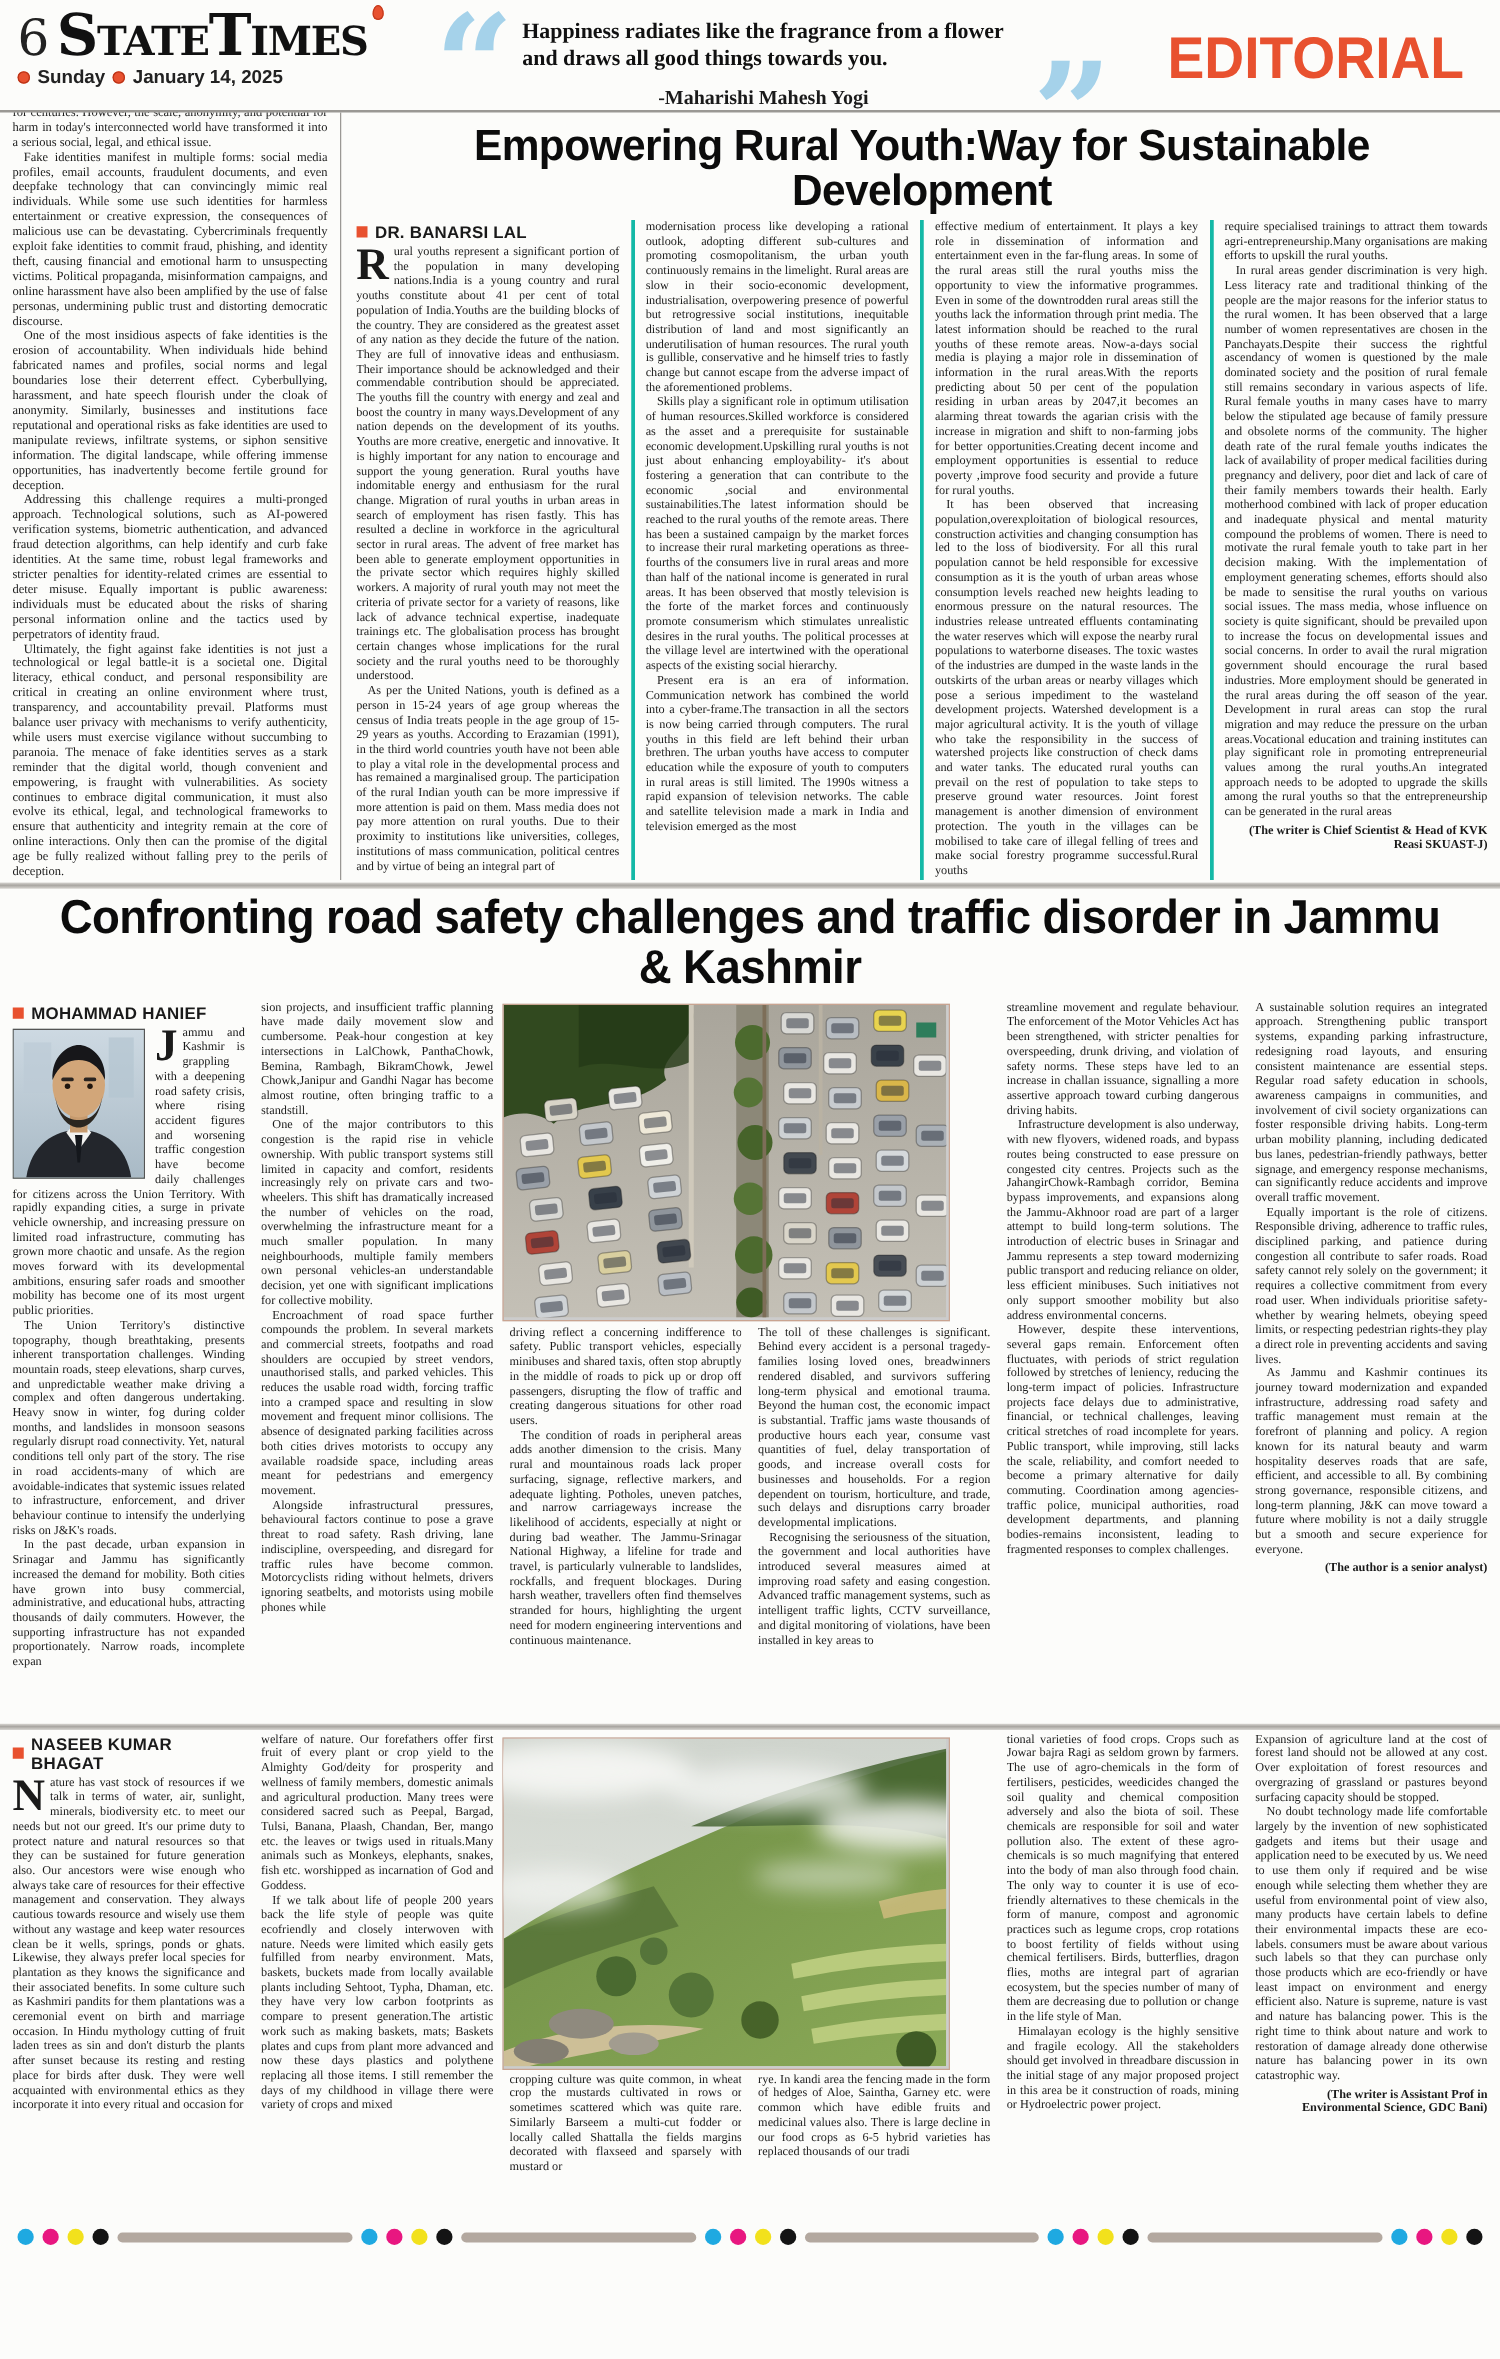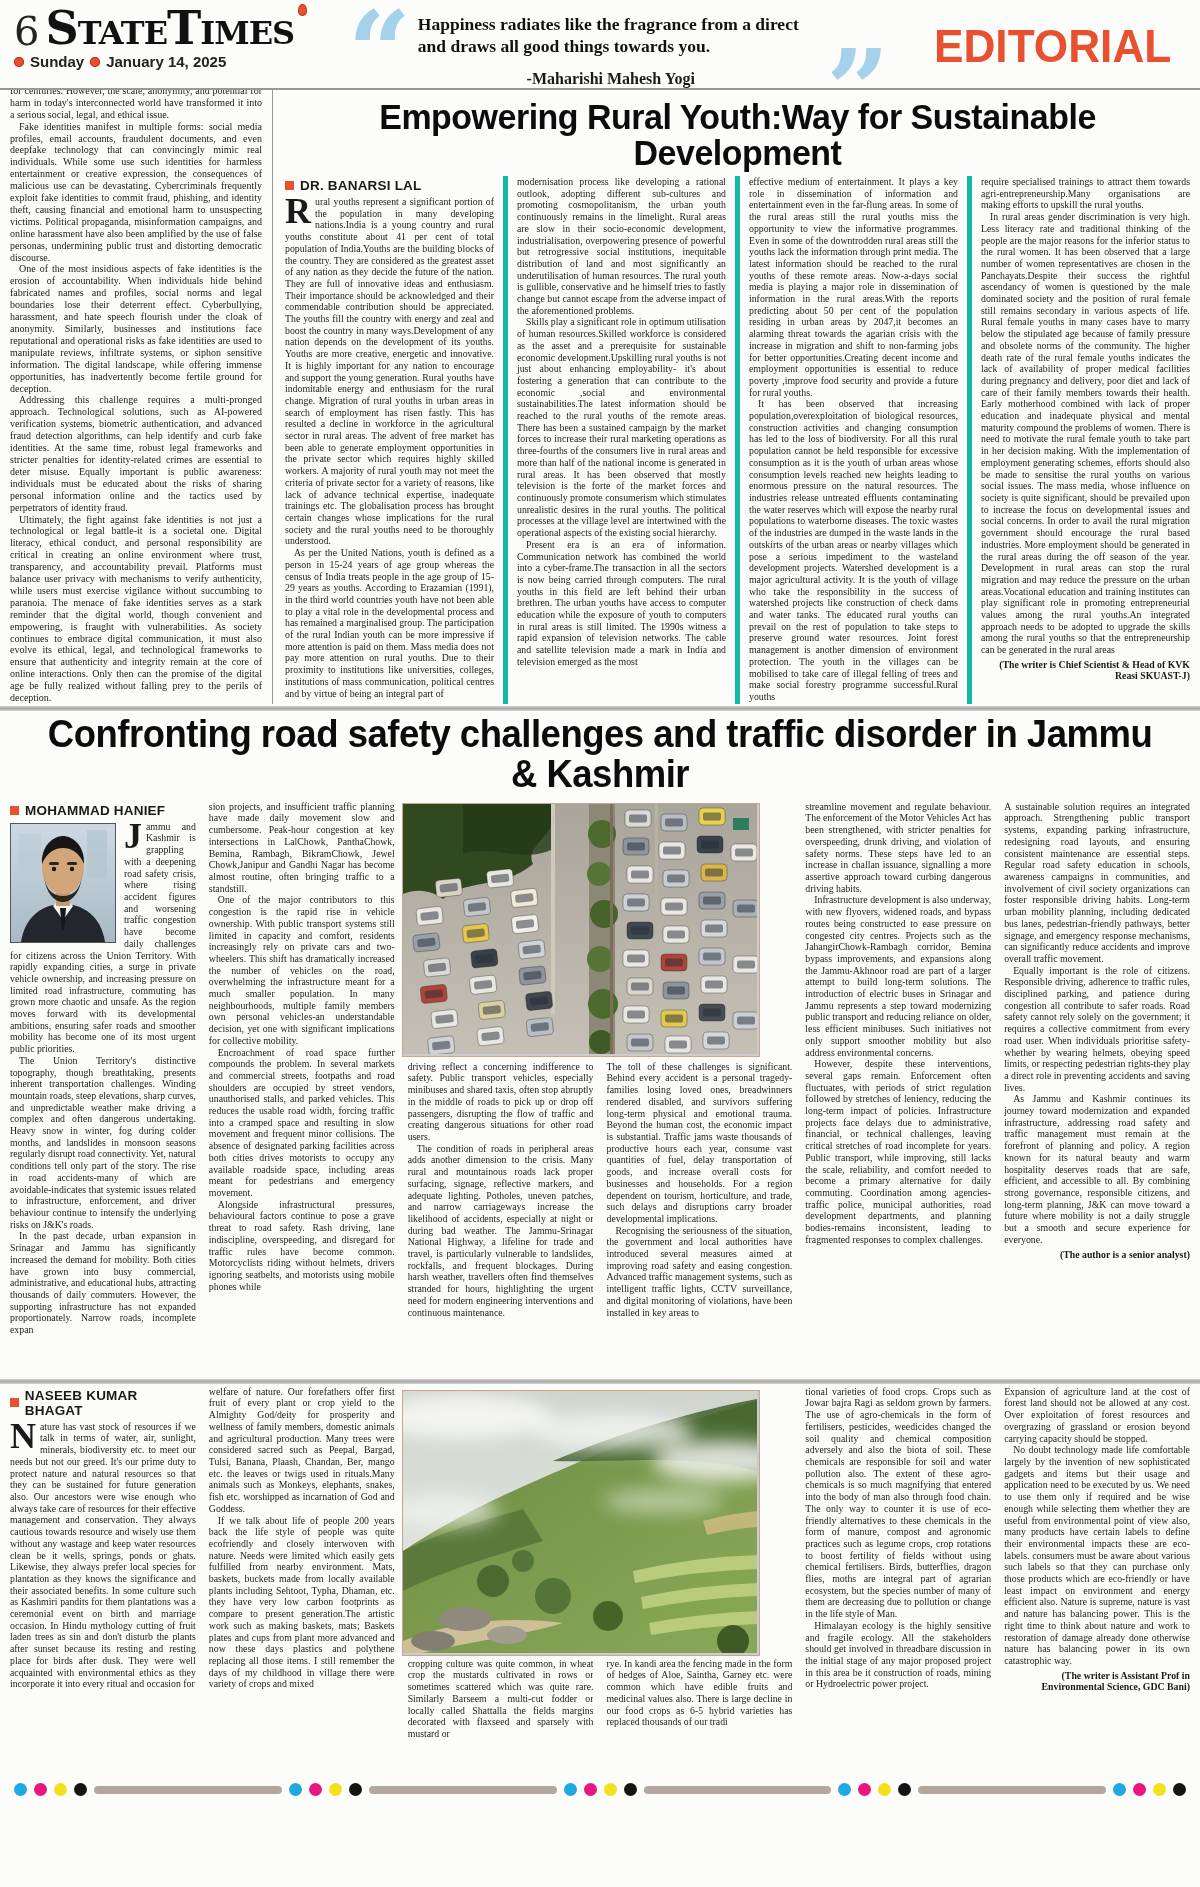--- a/index.html
+++ b/index.html
@@ -37,21 +37,21 @@
   .hl{font-family:"Liberation Sans",sans-serif;font-weight:700;color:#0c0c0c;text-align:center;}
   .divband{height:5px;background:linear-gradient(#d8d6d2,#a9a6a1 45%,#d8d6d2);margin:2px 0;}
   
   .row1{display:flex;padding:0 8px;height:614px;overflow:hidden;align-items:flex-end;}
   .editorial{width:252px;flex:none;border-right:1px solid #9a9894;padding:4px 10px 0 2px;overflow:hidden;}
   .ed-title{font:700 20px/1.1 "Liberation Sans",sans-serif;letter-spacing:-.3px;transform:scaleX(.95);transform-origin:left;margin:2px 0 6px 0;}
   .editorial .bodytxt{font-size:10px;line-height:11.9px;}
   .art1{flex:1;padding:0 2px 0 12px;overflow:hidden;}
   .a1-head{font-size:35px;line-height:1.05;letter-spacing:-.5px;transform:scaleX(.97);margin:2px 0 4px 0;}
   .a1cols{display:flex;height:528px;overflow:hidden;}
-  .a1col{flex:1;padding:0 9px;border-right:5px solid #14b8a6;overflow:hidden;}
+  .a1col{flex:1;padding:0 9px;border-right:3px solid #14b8a6;overflow:hidden;}
   .a1col:first-child{padding-left:0;}
   .a1col:last-child{border-right:none;padding-right:0;}
   
   .artwide{padding:0 10px;}
   .a2-head{font-size:38px;line-height:1.05;letter-spacing:-.5px;transform:scaleX(.96);margin:4px 0 6px 0;}
   .a3-head{font-size:42px;line-height:1.05;letter-spacing:-.5px;margin:6px 0 8px 0;}
   .wbody{position:relative;display:flex;gap:13px;overflow:hidden;}
   .a2body{height:576px;}
   .a3body{height:386px;}
   .wcol{flex:1;overflow:hidden;}
@@ -80,21 +80,21 @@
       </div>
       <div class="dateline">
         <span class="rdot"></span>
         <span>Sunday</span>
         <span class="rdot"></span>
         <span>January 14, 2025</span>
       </div>
     </div>
     <div class="quotebox">
       <span class="q-open">“</span>
-      <div class="q-text">Happiness radiates like the fragrance from a direct and draws all good things towards you.</div>
+      <div class="q-text">Happiness radiates like the fragrance from a flower and draws all good things towards you.</div>
       <div class="q-attr">-Maharishi Mahesh Yogi</div>
       <span class="q-close">”</span>
     </div>
     <div class="ed-label">EDITORIAL</div>
   </header>
 
   <div class="row1">
     <div class="editorial">
       <div class="ed-title">MENACE OF FAKE IDENTITIES</div>
       <div class="bodytxt">
@@ -392,21 +392,21 @@
           </div>
       </div>
       <div class="wcol">
         <div class="bodytxt">
             <p class="para">tional varieties of food crops. Crops such as Jowar bajra Ragi as seldom grown by farmers. The use of agro-chemicals in the form of fertilisers, pesticides, weedicides changed the soil quality and chemical composition adversely and also the biota of soil. These chemicals are responsible for soil and water pollution also. The extent of these agro-chemicals is so much magnifying that entered into the body of man also through food chain. The only way to counter it is use of eco-friendly alternatives to these chemicals in the form of manure, compost and agronomic practices such as legume crops, crop rotations to boost fertility of fields without using chemical fertilisers. Birds, butterflies, dragon flies, moths are integral part of agrarian ecosystem, but the species number of many of them are decreasing due to pollution or change in the life style of Man.</p>
             <p class="para">Himalayan ecology is the highly sensitive and fragile ecology. All the stakeholders should get involved in threadbare discussion in the initial stage of any major proposed project in this area be it construction of roads, mining or Hydroelectric power project.</p>
           </div>
       </div>
       <div class="wcol">
         <div class="bodytxt">
-            <p class="para">Expansion of agriculture land at the cost of forest land should not be allowed at any cost. Over exploitation of forest resources and overgrazing of grassland or erosion beyond carrying capacity should be stopped.</p>
+            <p class="para">Expansion of agriculture land at the cost of forest land should not be allowed at any cost. Over exploitation of forest resources and overgrazing of grassland or pastures beyond surfacing capacity should be stopped.</p>
             <p class="para">No doubt technology made life comfortable largely by the invention of new sophisticated gadgets and items but their usage and application need to be executed by us. We need to use them only if required and be wise enough while selecting them whether they are useful from environmental point of view also, many products have certain labels to define their environmental impacts these are eco-labels. consumers must be aware about various such labels so that they can purchase only those products which are eco-friendly or have least impact on environment and energy efficient also. Nature is supreme, nature is vast and nature has balancing power. This is the right time to think about nature and work to restoration of damage already done otherwise nature has balancing power in its own catastrophic way.</p>
           </div>
         <div class="attr">(The writer is Assistant Prof in Environmental Science, GDC Bani)</div>
       </div>
     </div>
   </div>
 
   <div class="regrow">
     <span class="regdot" style="background:var(--cyan)"></span>
     <span class="regdot" style="background:var(--magenta)"></span>

